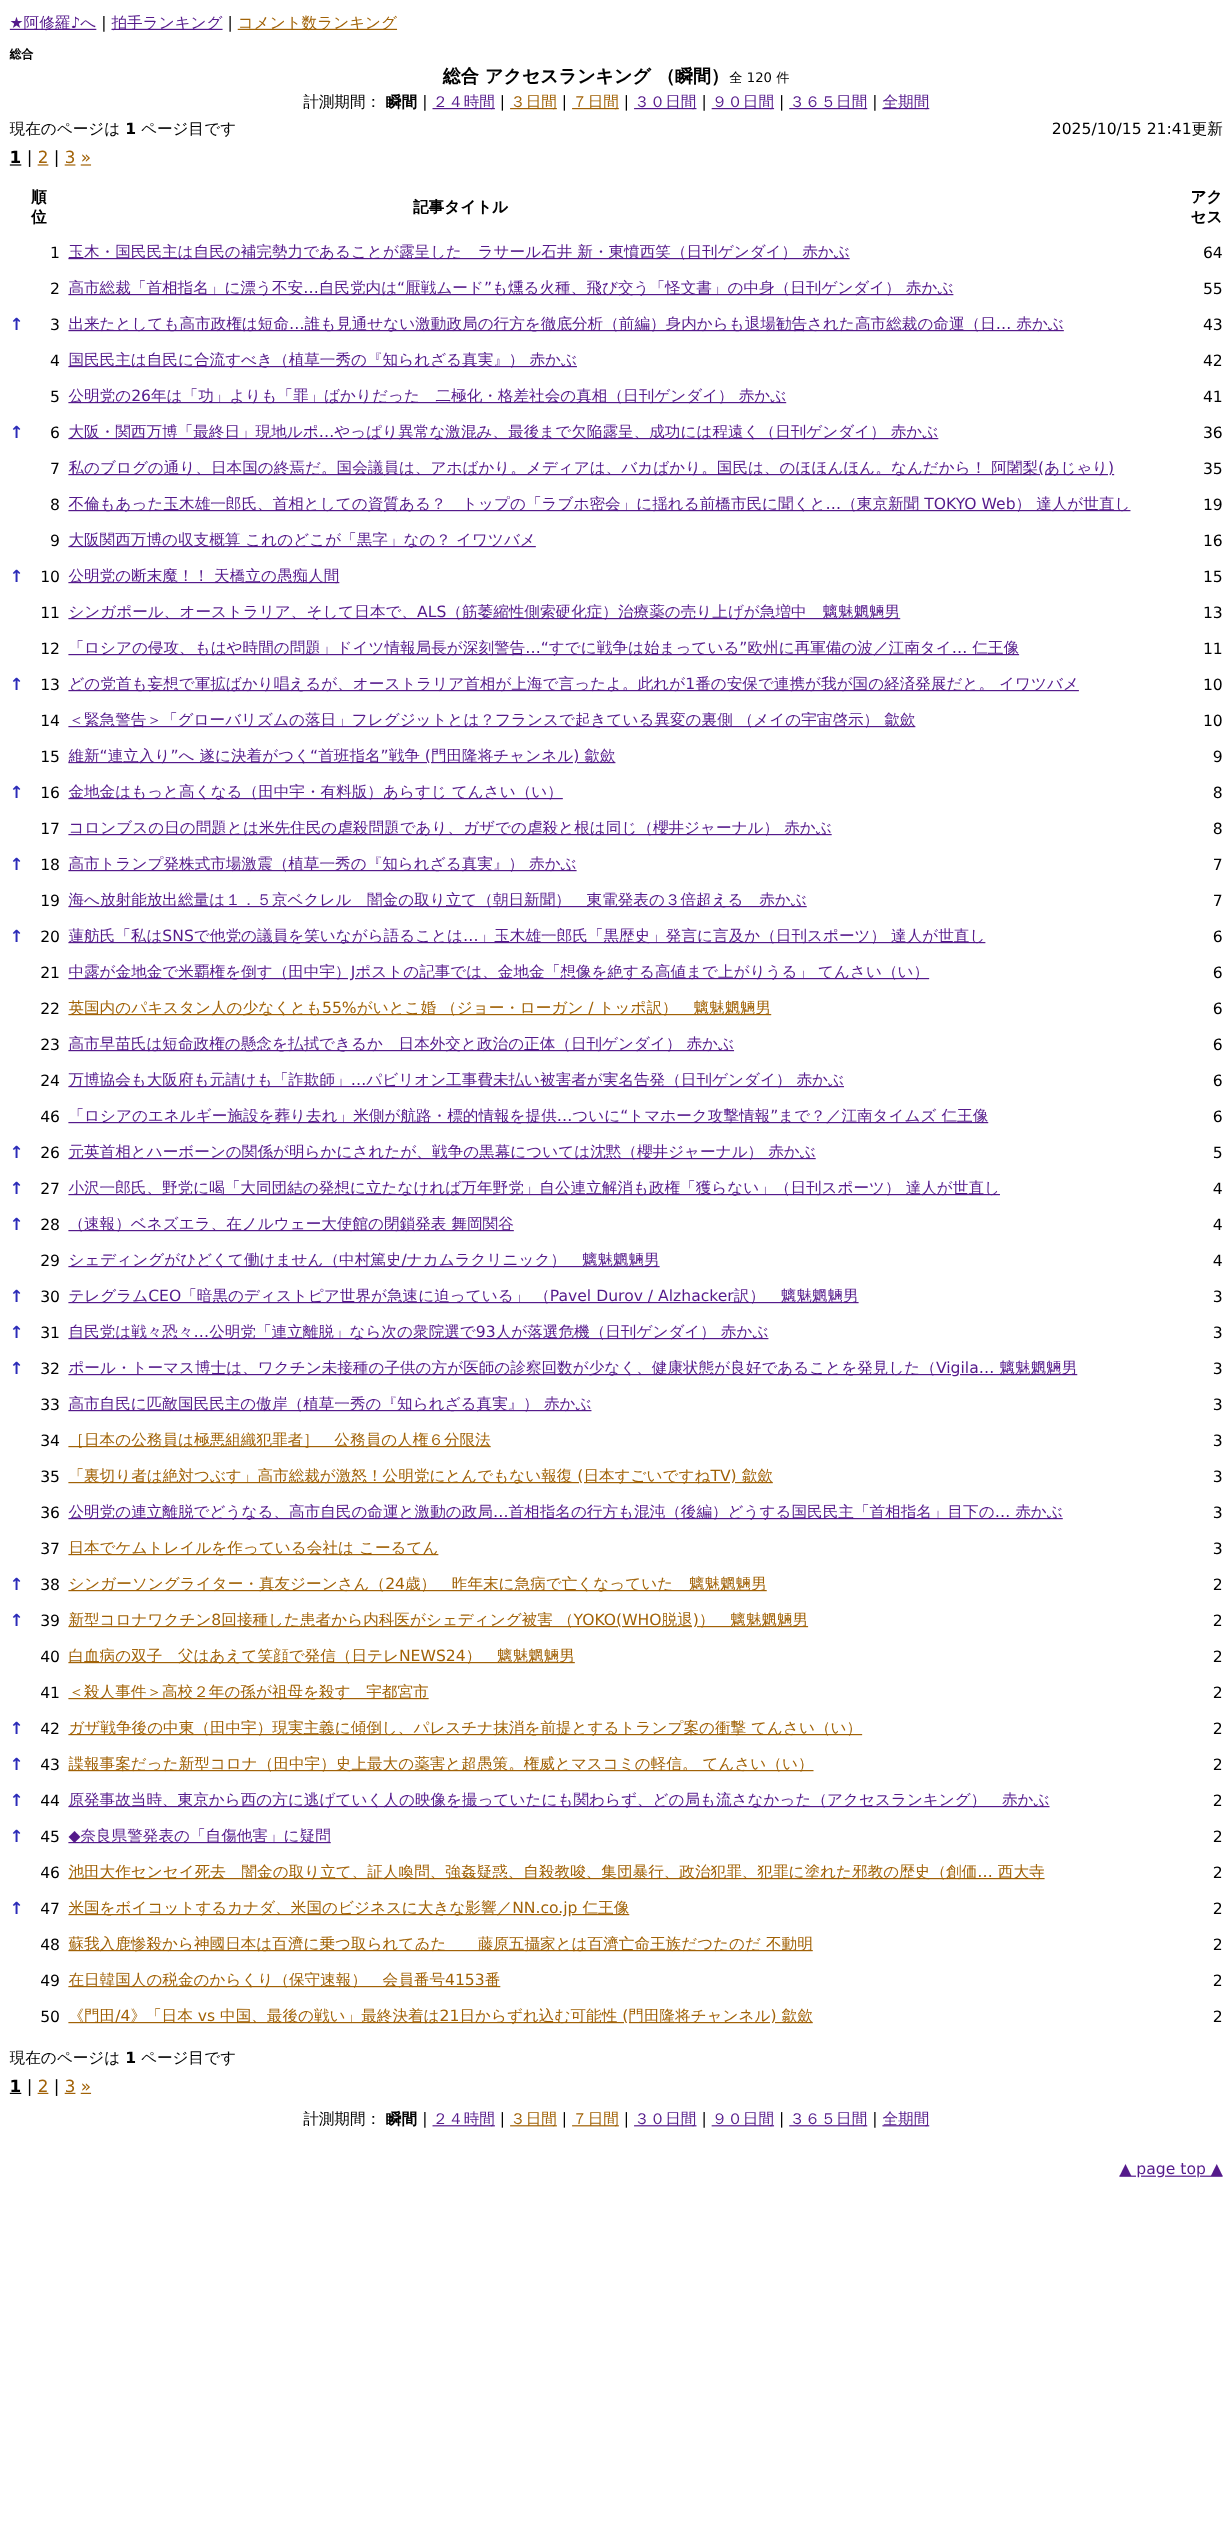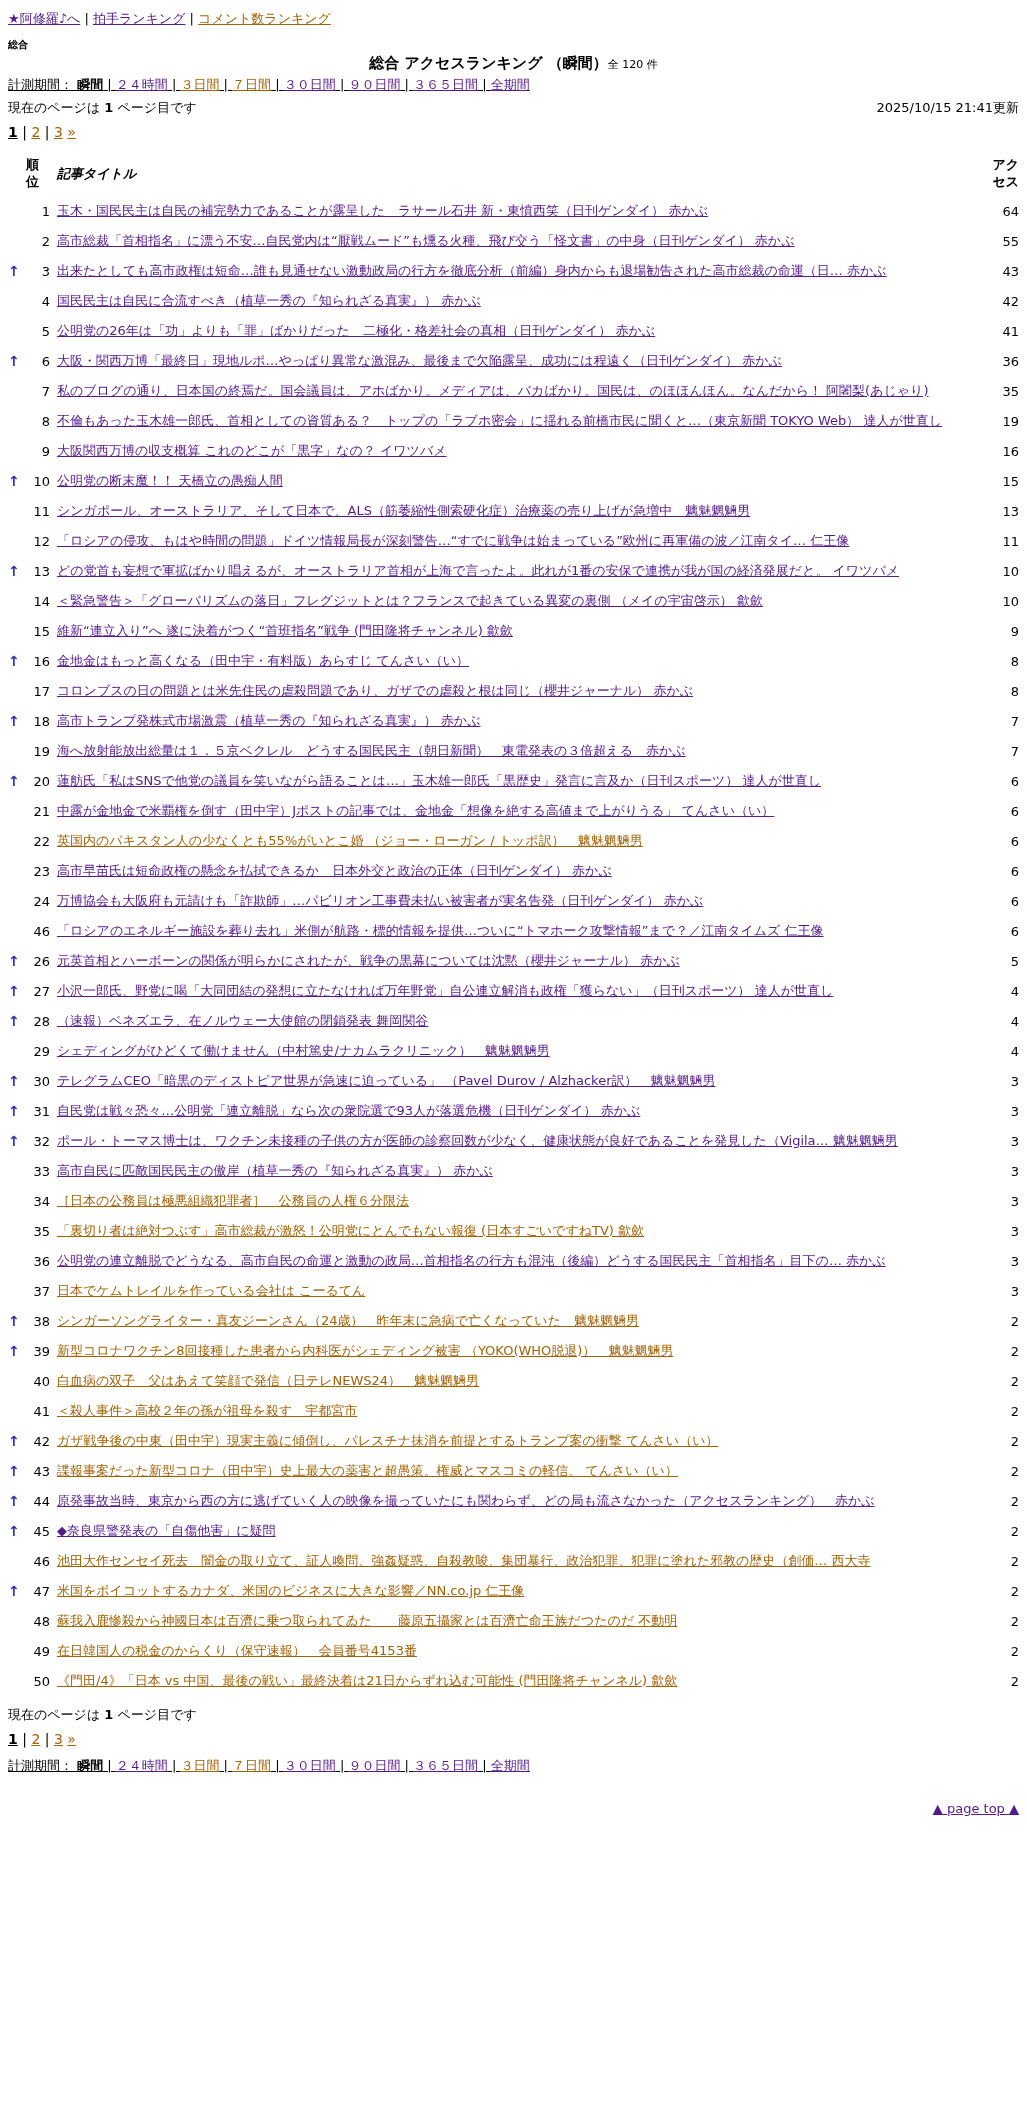--- a/index.html
+++ b/index.html
@@ -9,30 +9,30 @@
   }
   a{cursor:pointer; text-decoration:underline;}
   .lnk{color:#a16207;}
   .visited{color:#551A8B;}
   .sep{color:#000; text-decoration:none;}
   .topnav{margin:2px 0 10px 0;}
   .category{font-size:10px; font-weight:bold; margin:4px 0 2px 0;}
   .title-line{text-align:center; margin:2px 0 3px 0;}
   .page-title{font-size:15px; font-weight:bold;}
   .total-count{font-size:11px; margin-left:0;}
-  .periods{text-align:left; margin:3px 0 4px 0;text-decoration:underline;}
+  .periods{text-align:center; margin:3px 0 4px 0;}
   .period-current{font-weight:bold;}
   .pageinfo{display:flex; justify-content:space-between; margin:5px 0 2px 0;}
   .pageinfo .pagenum{font-weight:bold;}
   .pagination{margin:7px 0 10px 0; font-size:14px;}
   .pagination .cur{font-weight:bold; text-decoration:underline;}
   table{width:100%; border-collapse:collapse; margin-top:4px;}
   th{font-weight:bold; padding:6px 0; line-height:17px; vertical-align:middle;}
   th.h-rank{width:44px; text-align:center;}
-  th.h-title{text-align:left; padding-right:260px;font-style:italic;}
+  th.h-title{text-align:center; padding-right:260px;}
   th.h-access{width:48px; text-align:right;}
   td{vertical-align:middle; padding:5px 0;}
   td.c-arrow{width:16px; color:#2b2bb8; font-weight:bold; font-size:14px; text-align:left;}
   td.c-rank{width:26px; text-align:right; padding-right:7px;}
   td.c-title{line-height:20px;}
   td.c-access{text-align:right; width:48px;}
   .footer-block{margin-top:10px;}
   .pagetop{ text-align:right; margin:26px 0 12px 0;}
 </style>
 </head>
@@ -175,21 +175,21 @@
       </tr>
       <tr>
         <td class="c-arrow">↑</td>
         <td class="c-rank">18</td>
         <td class="c-title"><a class="visited">高市トランプ発株式市場激震（植草一秀の『知られざる真実』） 赤かぶ</a></td>
         <td class="c-access">7</td>
       </tr>
       <tr>
         <td class="c-arrow"></td>
         <td class="c-rank">19</td>
-        <td class="c-title"><a class="visited">海へ放射能放出総量は１．５京ベクレル　どうする国民民主（朝日新聞）　東電発表の３倍超える　赤かぶ</a></td>
+        <td class="c-title"><a class="visited">海へ放射能放出総量は１．５京ベクレル　闇金の取り立て（朝日新聞）　東電発表の３倍超える　赤かぶ</a></td>
         <td class="c-access">7</td>
       </tr>
       <tr>
         <td class="c-arrow">↑</td>
         <td class="c-rank">20</td>
         <td class="c-title"><a class="visited">蓮舫氏「私はSNSで他党の議員を笑いながら語ることは…」玉木雄一郎氏「黒歴史」発言に言及か（日刊スポーツ） 達人が世直し</a></td>
         <td class="c-access">6</td>
       </tr>
       <tr>
         <td class="c-arrow"></td>

